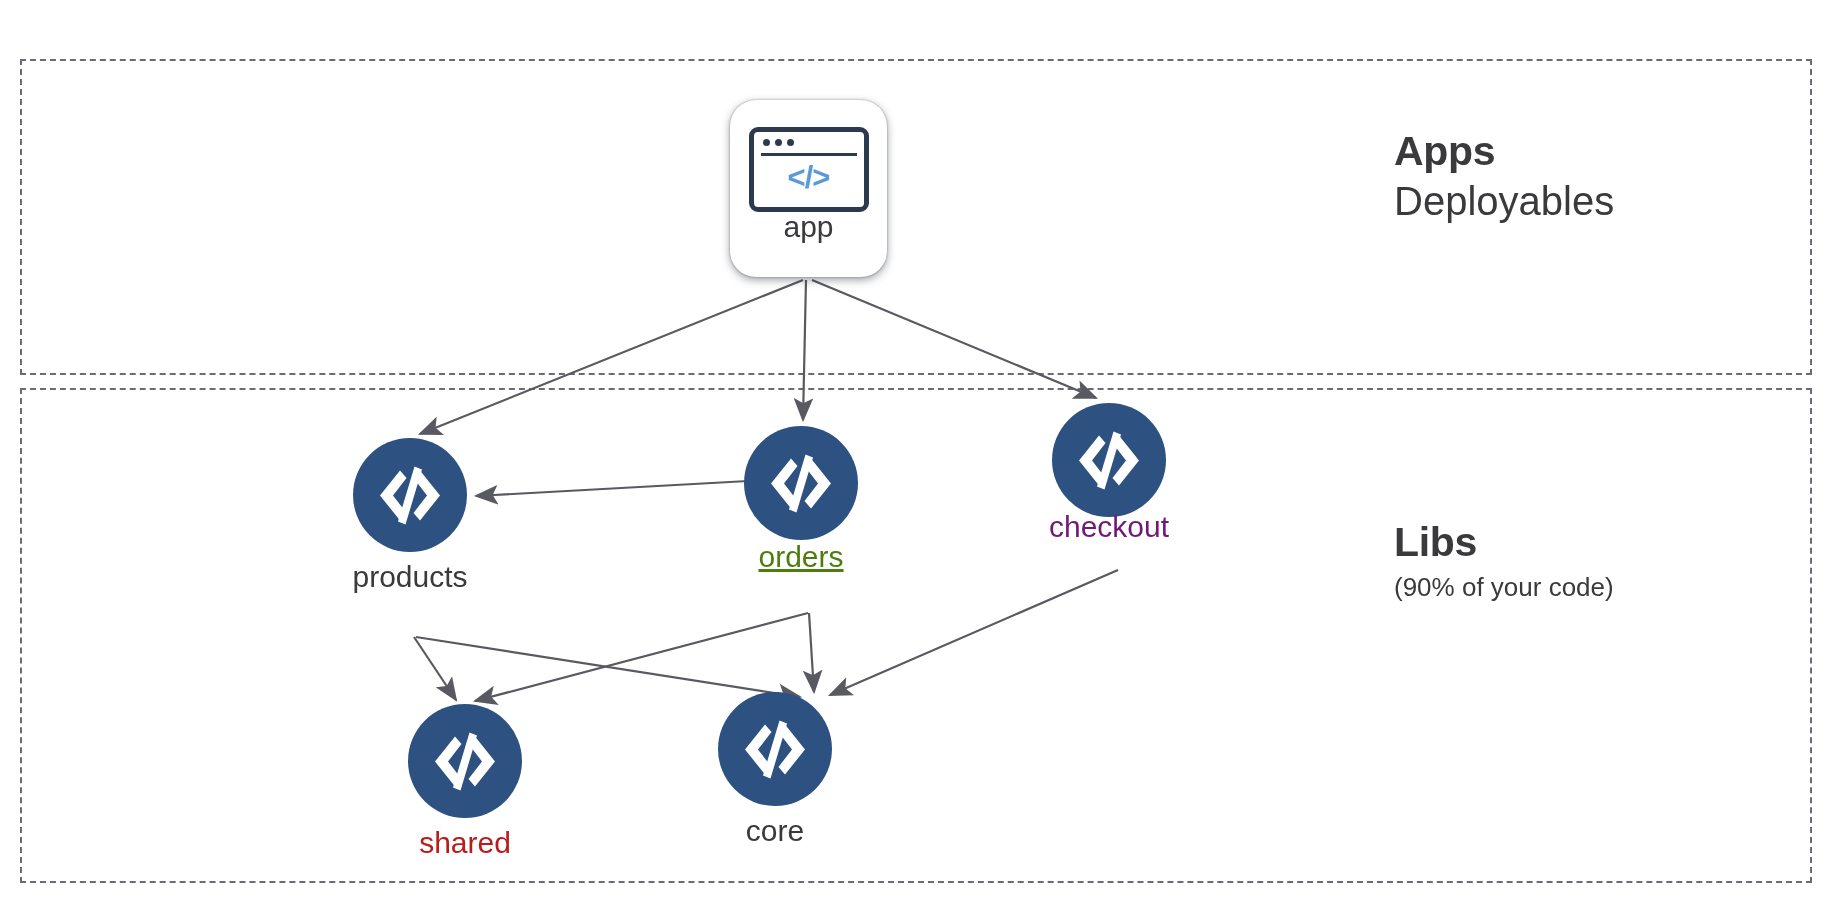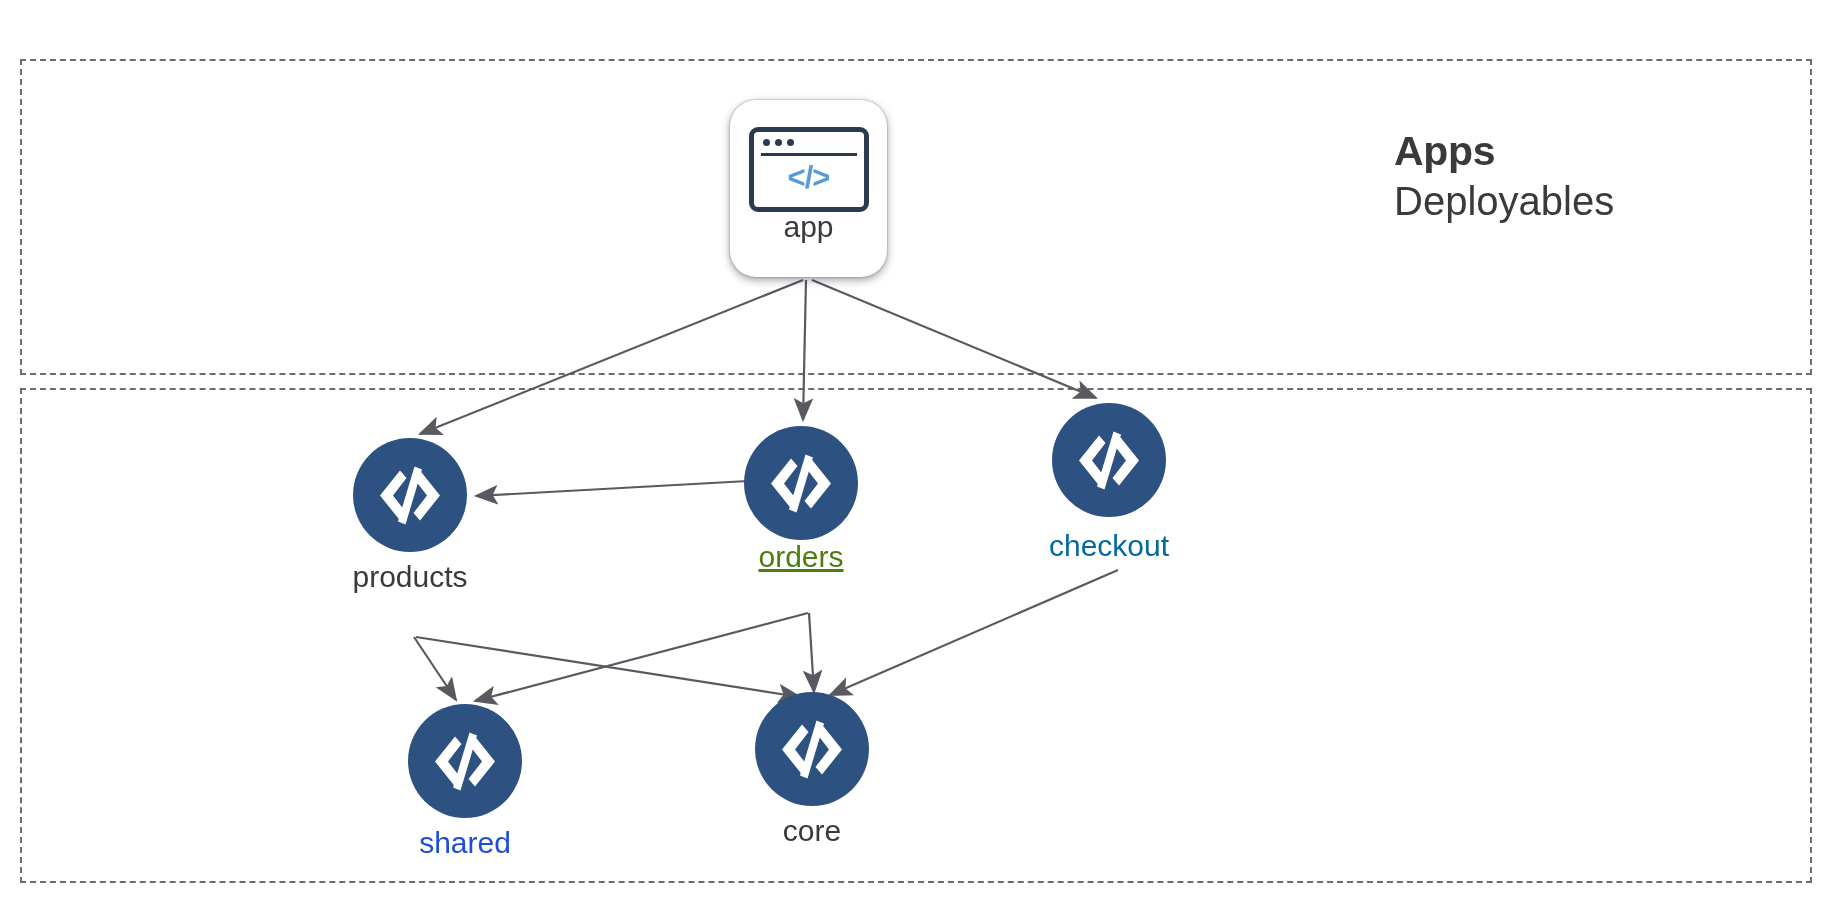--- a/index.html
+++ b/index.html
@@ -160,20 +160,24 @@
         <line x1="809" y1="613" x2="814" y2="692" stroke="#595961" stroke-width="2.2" marker-end="url(#arrowhead)"></line>
         <line x1="1118" y1="570" x2="830" y2="695" stroke="#595961" stroke-width="2.2" marker-end="url(#arrowhead)"></line>
       </g>
   </svg>
 
   <div class="zone-label" style="left:1394px; top:130px;">
     <div class="zone-title">Apps</div>
     <div class="zone-sub">Deployables</div>
   </div>
 
+  <div class="zone-label" style="left:1394px; top:521px;">
+    <div class="zone-title">Libs</div>
+    <div class="zone-sub small">(90% of your code)</div>
+  </div>
 
   <div class="app-node" id="node-app" style="left: 730px; top: 100px; width: 157px; height: 177px;">
     <div class="app-window">
       <div class="app-dots">
         <i></i>
           <i></i>
           <i></i>
       </div>
       <div class="app-titlebar"></div>
       <div class="app-code">&lt;/&gt;</div>
@@ -203,33 +207,33 @@
         <div class="lib-label" style="top: 116px; color: #4d7c0f; text-decoration: underline;">orders</div>
       </div>
       <div class="lib-node" style="left: 1052px; top: 403px; width: 114px; height: 114px;">
         <div class="lib-circle" style="width: 114px; height: 114px; background: rgb(45, 81, 128);">
           <svg width="80" height="71" viewBox="0 0 80 70">
             <path d="M30 10 L10 35 L30 60 L36.5 52.5 L23 35 L36.5 17.5 Z" fill="#ffffff"></path>
             <path d="M50 10 L70 35 L50 60 L43.5 52.5 L57 35 L43.5 17.5 Z" fill="#ffffff"></path>
             <path d="M44.5 6 L52 9 L35.5 64 L28 61 Z" fill="#ffffff"></path>
           </svg>
         </div>
-        <div class="lib-label" style="top: 128px; color: #0369a1;">checkout</div>
+        <div class="lib-label" style="top: 109px; color: #701a75;">checkout</div>
       </div>
       <div class="lib-node" style="left: 408px; top: 704px; width: 114px; height: 114px;">
         <div class="lib-circle" style="width: 114px; height: 114px; background: rgb(45, 81, 128);">
           <svg width="80" height="71" viewBox="0 0 80 70">
             <path d="M30 10 L10 35 L30 60 L36.5 52.5 L23 35 L36.5 17.5 Z" fill="#ffffff"></path>
             <path d="M50 10 L70 35 L50 60 L43.5 52.5 L57 35 L43.5 17.5 Z" fill="#ffffff"></path>
             <path d="M44.5 6 L52 9 L35.5 64 L28 61 Z" fill="#ffffff"></path>
           </svg>
         </div>
-        <div class="lib-label" style="top: 124px; color: #1d4ed8;">shared</div>
-      </div>
-      <div class="lib-node" style="left: 755px; top: 692px; width: 114px; height: 114px;">
+        <div class="lib-label" style="top: 124px; color: #b91c1c;">shared</div>
+      </div>
+      <div class="lib-node" style="left: 718px; top: 692px; width: 114px; height: 114px;">
         <div class="lib-circle" style="width: 114px; height: 114px; background: rgb(45, 81, 128);">
           <svg width="80" height="71" viewBox="0 0 80 70">
             <path d="M30 10 L10 35 L30 60 L36.5 52.5 L23 35 L36.5 17.5 Z" fill="#ffffff"></path>
             <path d="M50 10 L70 35 L50 60 L43.5 52.5 L57 35 L43.5 17.5 Z" fill="#ffffff"></path>
             <path d="M44.5 6 L52 9 L35.5 64 L28 61 Z" fill="#ffffff"></path>
           </svg>
         </div>
         <div class="lib-label" style="top: 124px; color: rgb(58, 58, 61);">core</div>
       </div>
     </div>

